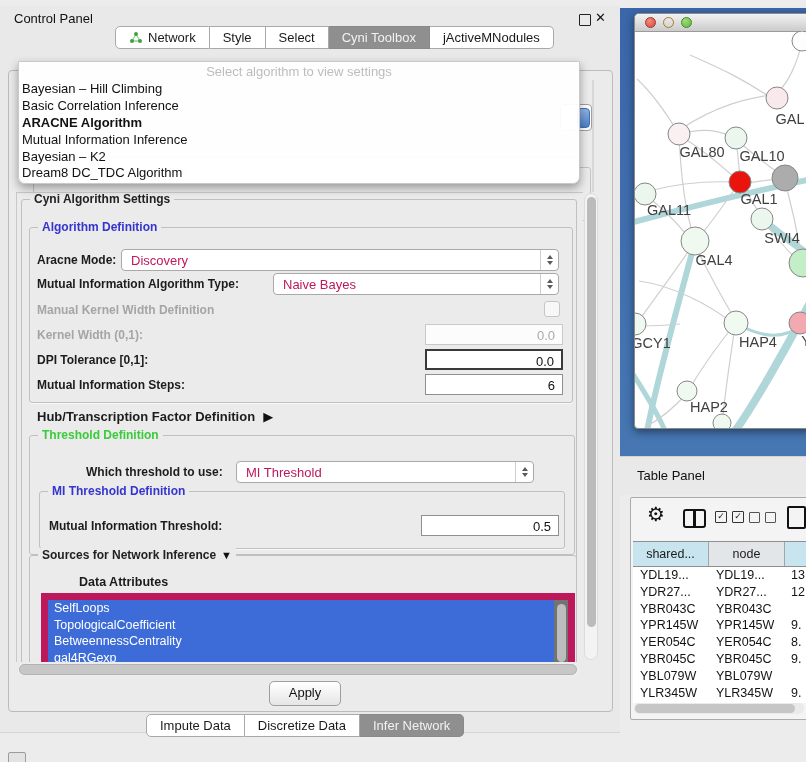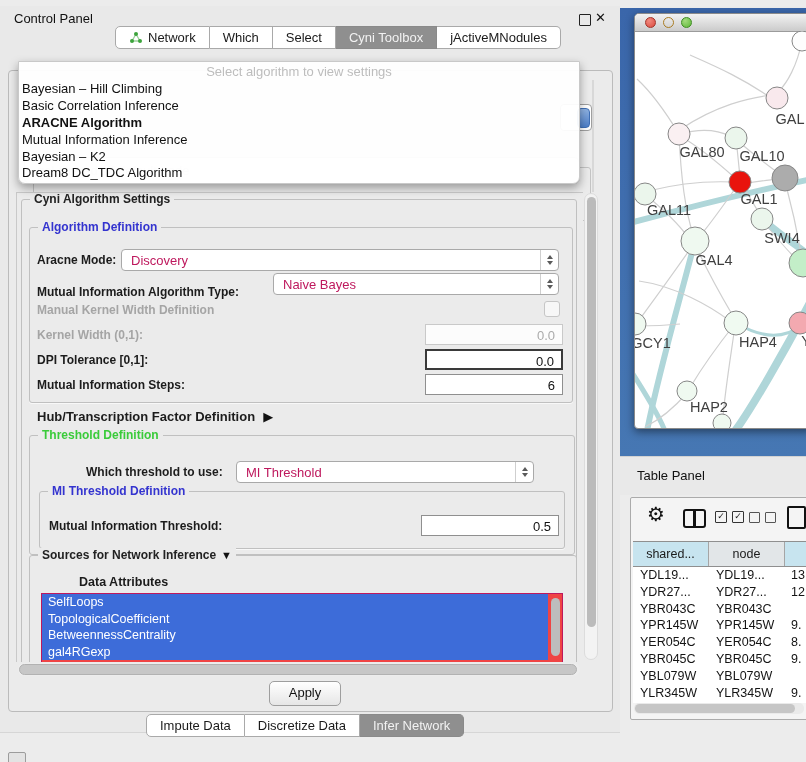--- a/index.html
+++ b/index.html
@@ -58,21 +58,21 @@
   .tri-up{width:0;height:0;border:3.5px solid transparent;border-bottom:4.5px solid #5A5A5A;margin-bottom:2px;}
   .tri-dn{width:0;height:0;border:3.5px solid transparent;border-top:4.5px solid #5A5A5A;}
   .field{position:absolute;height:21px;background:#FFF;border:1px solid #8F8F8F;font-size:13px;line-height:21px;
        text-align:right;padding-right:7px;color:#111;box-sizing:border-box;}
   .field.dis{border-color:#C9C9C9;color:#ABABAB;background:#FCFCFC;}
   .field.strong{border:2px solid #3A3A3A;}
   .chk{position:absolute;width:14px;height:14px;border:1px solid #C6C6C6;border-radius:3px;background:#F7F7F7;}
   .expander{position:absolute;font-size:13px;font-weight:700;color:#1C1C1C;}
   .tri-right{display:inline-block;margin-left:8px;color:#111;font-size:13px;}
   .tri-down{display:inline-block;margin-left:5px;color:#111;font-size:11px;}
-  .attr-list{position:absolute;background:#ef4444;border:1px solid #be185d;overflow:hidden;}
+  .attr-list{position:absolute;background:#737373;border:7px solid #be185d;overflow:hidden;}
   .attr-item{height:16.5px;background:#3D6CD9;color:#FFF;font-size:12.5px;line-height:16.5px;padding-left:6px;}
   .list-sb{position:absolute;right:2px;top:4px;width:9px;height:58px;background:#BDBDBD;border-radius:5px;}
 
   .v-scrollbar{position:absolute;left:584px;top:187px;width:14px;height:467px;background:#F3F3F3;border:1px solid #DCDCDC;border-radius:7px;box-sizing:border-box;}
   .v-thumb{position:absolute;left:1.5px;top:3px;width:9px;height:430px;background:#BBBBBB;border-radius:5px;}
   .h-scrollbar{position:absolute;left:18px;top:657px;width:562px;height:13px;background:#EDEDED;border-radius:6px;}
   .h-thumb{position:absolute;left:1px;top:1px;width:558px;height:11px;background:#C7C7C7;border:1px solid #B2B2B2;border-radius:6px;box-sizing:border-box;}
 
   .apply-btn{position:absolute;left:269px;top:675px;width:70px;height:23px;background:linear-gradient(#FFFFFF,#E6E6E6);
        border:1px solid #9E9E9E;border-radius:5px;font-size:13px;color:#111;text-align:center;line-height:22px;}
@@ -133,21 +133,21 @@
         <div class="seg">
           <span class="net-ico"><svg width="14" height="13" viewBox="0 0 14 13">
               <path d="M3,10 L7,3 L11,10 Z" fill="none" stroke="#9BCF9B" stroke-width="1.3"></path>
               <circle cx="7" cy="3" r="2" fill="#3CA33C"></circle>
               <circle cx="3" cy="10" r="2" fill="#3CA33C"></circle>
               <circle cx="11" cy="10" r="2" fill="#3CA33C"></circle>
             </svg></span>
           <span>Network</span>
         </div>
         <div class="seg">
-          <span>Which</span>
+          <span>Style</span>
         </div>
         <div class="seg">
           <span>Select</span>
         </div>
         <div class="seg sel">
           <span>Cyni Toolbox</span>
         </div>
         <div class="seg">
           <span>jActiveMNodules</span>
         </div>
@@ -187,21 +187,21 @@
 
       <span class="lbl" style="left:20px;top:60px;">Aracne Mode:</span>
       <div class="combo" style="left:104px;top:56px;width:438px;">
         <span>Discovery</span>
         <span class="spin">
             <span class="tri-up"></span>
             <span class="tri-dn"></span>
           </span>
       </div>
 
-      <span class="lbl" style="left:20px;top:92px;text-align:center;">Mutual Information Algorithm Type:</span>
+      <span class="lbl" style="left:20px;top:84px;text-align:center;">Mutual Information Algorithm Type:</span>
       <div class="combo" style="left:256px;top:80px;width:286px;">
         <span>Naive Bayes</span>
         <span class="spin">
             <span class="tri-up"></span>
             <span class="tri-dn"></span>
           </span>
       </div>
 
       <span class="lbl dis" style="left:20px;top:110px;">Manual Kernel Width Definition</span>
       <span class="chk" style="left:527px;top:108px;"></span>

